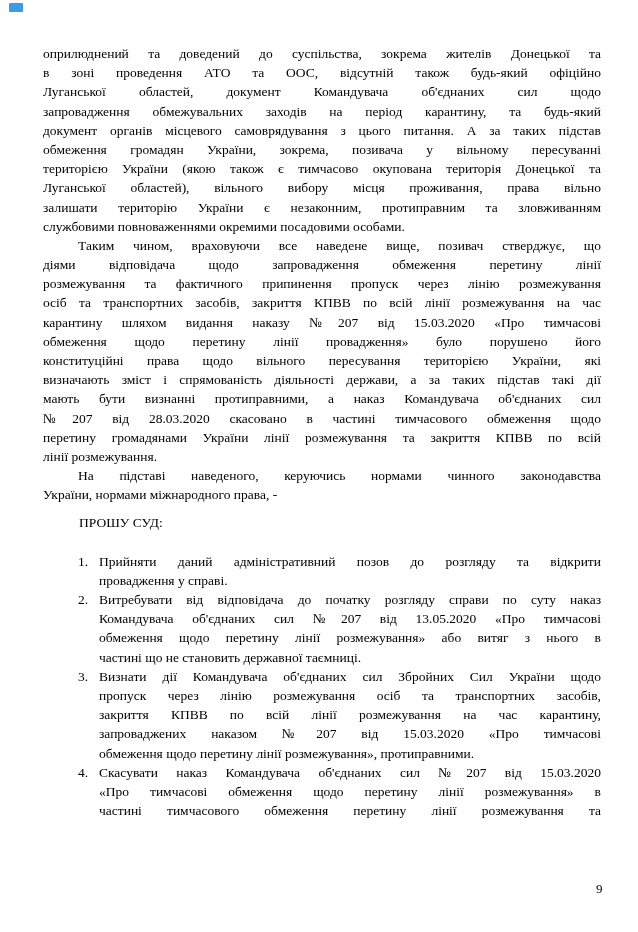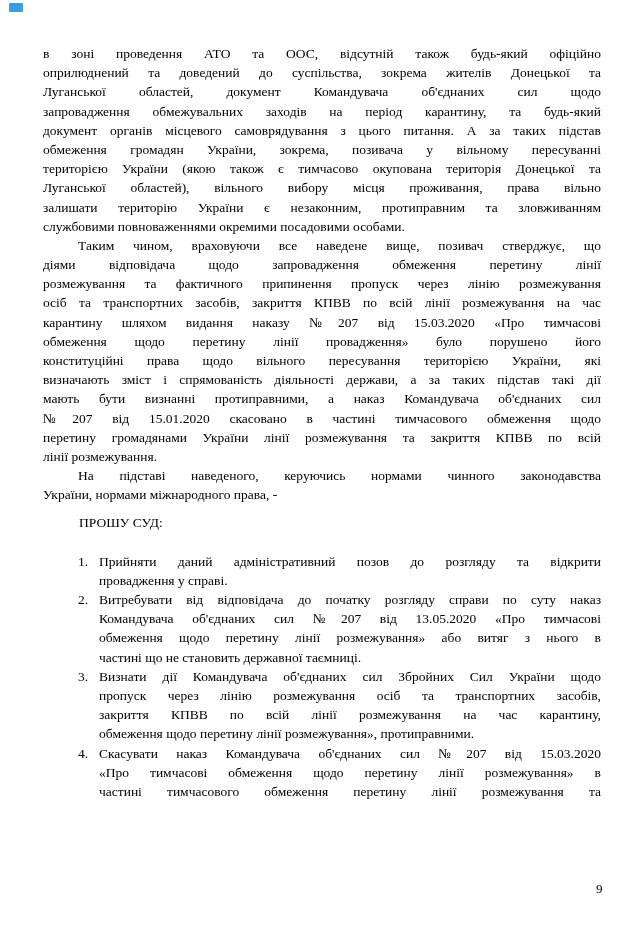--- a/index.html
+++ b/index.html
@@ -63,42 +63,42 @@
 </style>
 </head>
 <body>
 
 <div class="page" style="background: rgb(255, 255, 255); color: rgb(0, 0, 0);">
   <div class="corner-marker" style="background: rgb(58, 156, 225);"></div>
 
   <div class="content">
     <div id="paragraphs">
         <div class="para">
+          <div class="line">оприлюднений та доведений до суспільства, зокрема жителів Донецької та</div>
           <div class="line">в зоні проведення АТО та ООС, відсутній також будь-який офіційно</div>
-          <div class="line">оприлюднений та доведений до суспільства, зокрема жителів Донецької та</div>
           <div class="line">Луганської областей, документ Командувача об'єднаних сил щодо</div>
           <div class="line">запровадження обмежувальних заходів на період карантину, та будь-який</div>
           <div class="line">документ органів місцевого самоврядування з цього питання. А за таких підстав</div>
           <div class="line">обмеження громадян України, зокрема, позивача у вільному пересуванні</div>
           <div class="line">територією України (якою також є тимчасово окупована територія Донецької та</div>
           <div class="line">Луганської областей), вільного вибору місця проживання, права вільно</div>
           <div class="line">залишати територію України є незаконним, протиправним та зловживанням</div>
           <div class="line last">службовими повноваженнями окремими посадовими особами.</div>
         </div>
         <div class="para indent">
           <div class="line">Таким чином, враховуючи все наведене вище, позивач стверджує, що</div>
           <div class="line">діями відповідача щодо запровадження обмеження перетину лінії</div>
           <div class="line">розмежування та фактичного припинення пропуск через лінію розмежування</div>
           <div class="line">осіб та транспортних засобів, закриття КПВВ по всій лінії розмежування на час</div>
           <div class="line">карантину шляхом видання наказу №207 від 15.03.2020 «Про тимчасові</div>
           <div class="line">обмеження щодо перетину лінії провадження» було порушено його</div>
           <div class="line">конституційні права щодо вільного пересування територією України, які</div>
           <div class="line">визначають зміст і спрямованість діяльності держави, а за таких підстав такі дії</div>
           <div class="line">мають бути визнанні протиправними, а наказ Командувача об'єднаних сил</div>
-          <div class="line">№207 від 15.01.2020 скасовано в частині тимчасового обмеження щодо</div>
+          <div class="line">№207 від 28.03.2020 скасовано в частині тимчасового обмеження щодо</div>
           <div class="line">перетину громадянами України лінії розмежування та закриття КПВВ по всій</div>
           <div class="line last">лінії розмежування.</div>
         </div>
         <div class="para indent">
           <div class="line">На підставі наведеного, керуючись нормами чинного законодавства</div>
           <div class="line last">України, нормами міжнародного права, -</div>
         </div>
       </div>
 
     <div class="heading">ПРОШУ СУД:</div>
@@ -114,20 +114,21 @@
           <div class="line">Витребувати від відповідача до початку розгляду справи по суту наказ</div>
           <div class="line">Командувача об'єднаних сил №207 від 13.05.2020 «Про тимчасові</div>
           <div class="line">обмеження щодо перетину лінії розмежування» або витяг з нього в</div>
           <div class="line last">частині що не становить державної таємниці.</div>
         </div>
         <div class="list-item">
           <span class="num">3.</span>
           <div class="line">Визнати дії Командувача об'єднаних сил Збройних Сил України щодо</div>
           <div class="line">пропуск через лінію розмежування осіб та транспортних засобів,</div>
           <div class="line">закриття КПВВ по всій лінії розмежування на час карантину,</div>
+          <div class="line">запроваджених наказом №207 від 15.03.2020 «Про тимчасові</div>
           <div class="line last">обмеження щодо перетину лінії розмежування», протиправними.</div>
         </div>
         <div class="list-item">
           <span class="num">4.</span>
           <div class="line">Скасувати наказ Командувача об'єднаних сил №207 від 15.03.2020</div>
           <div class="line">«Про тимчасові обмеження щодо перетину лінії розмежування» в</div>
           <div class="line">частині тимчасового обмеження перетину лінії розмежування та</div>
         </div>
       </div>
   </div>

